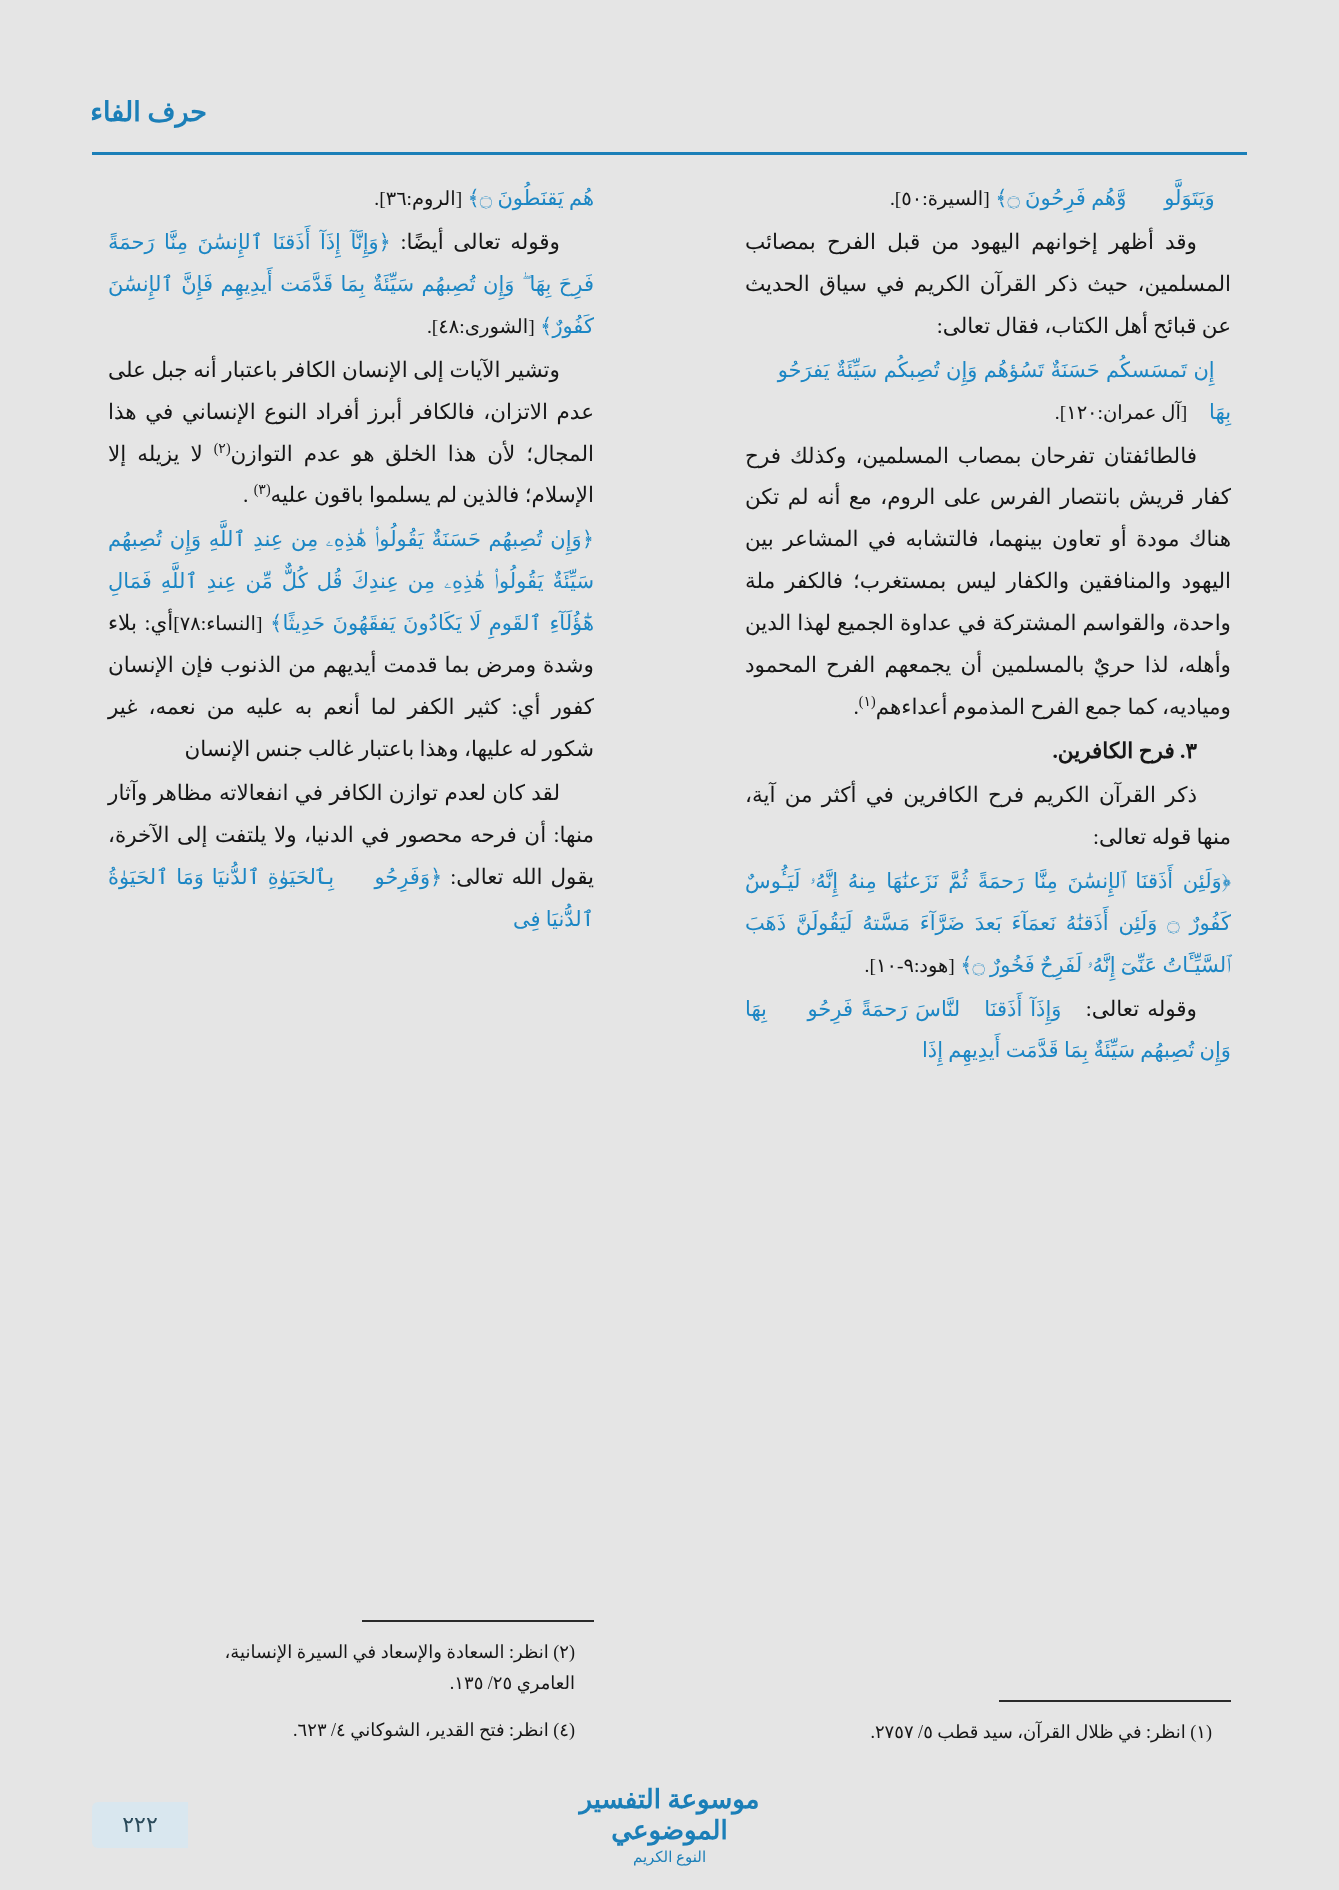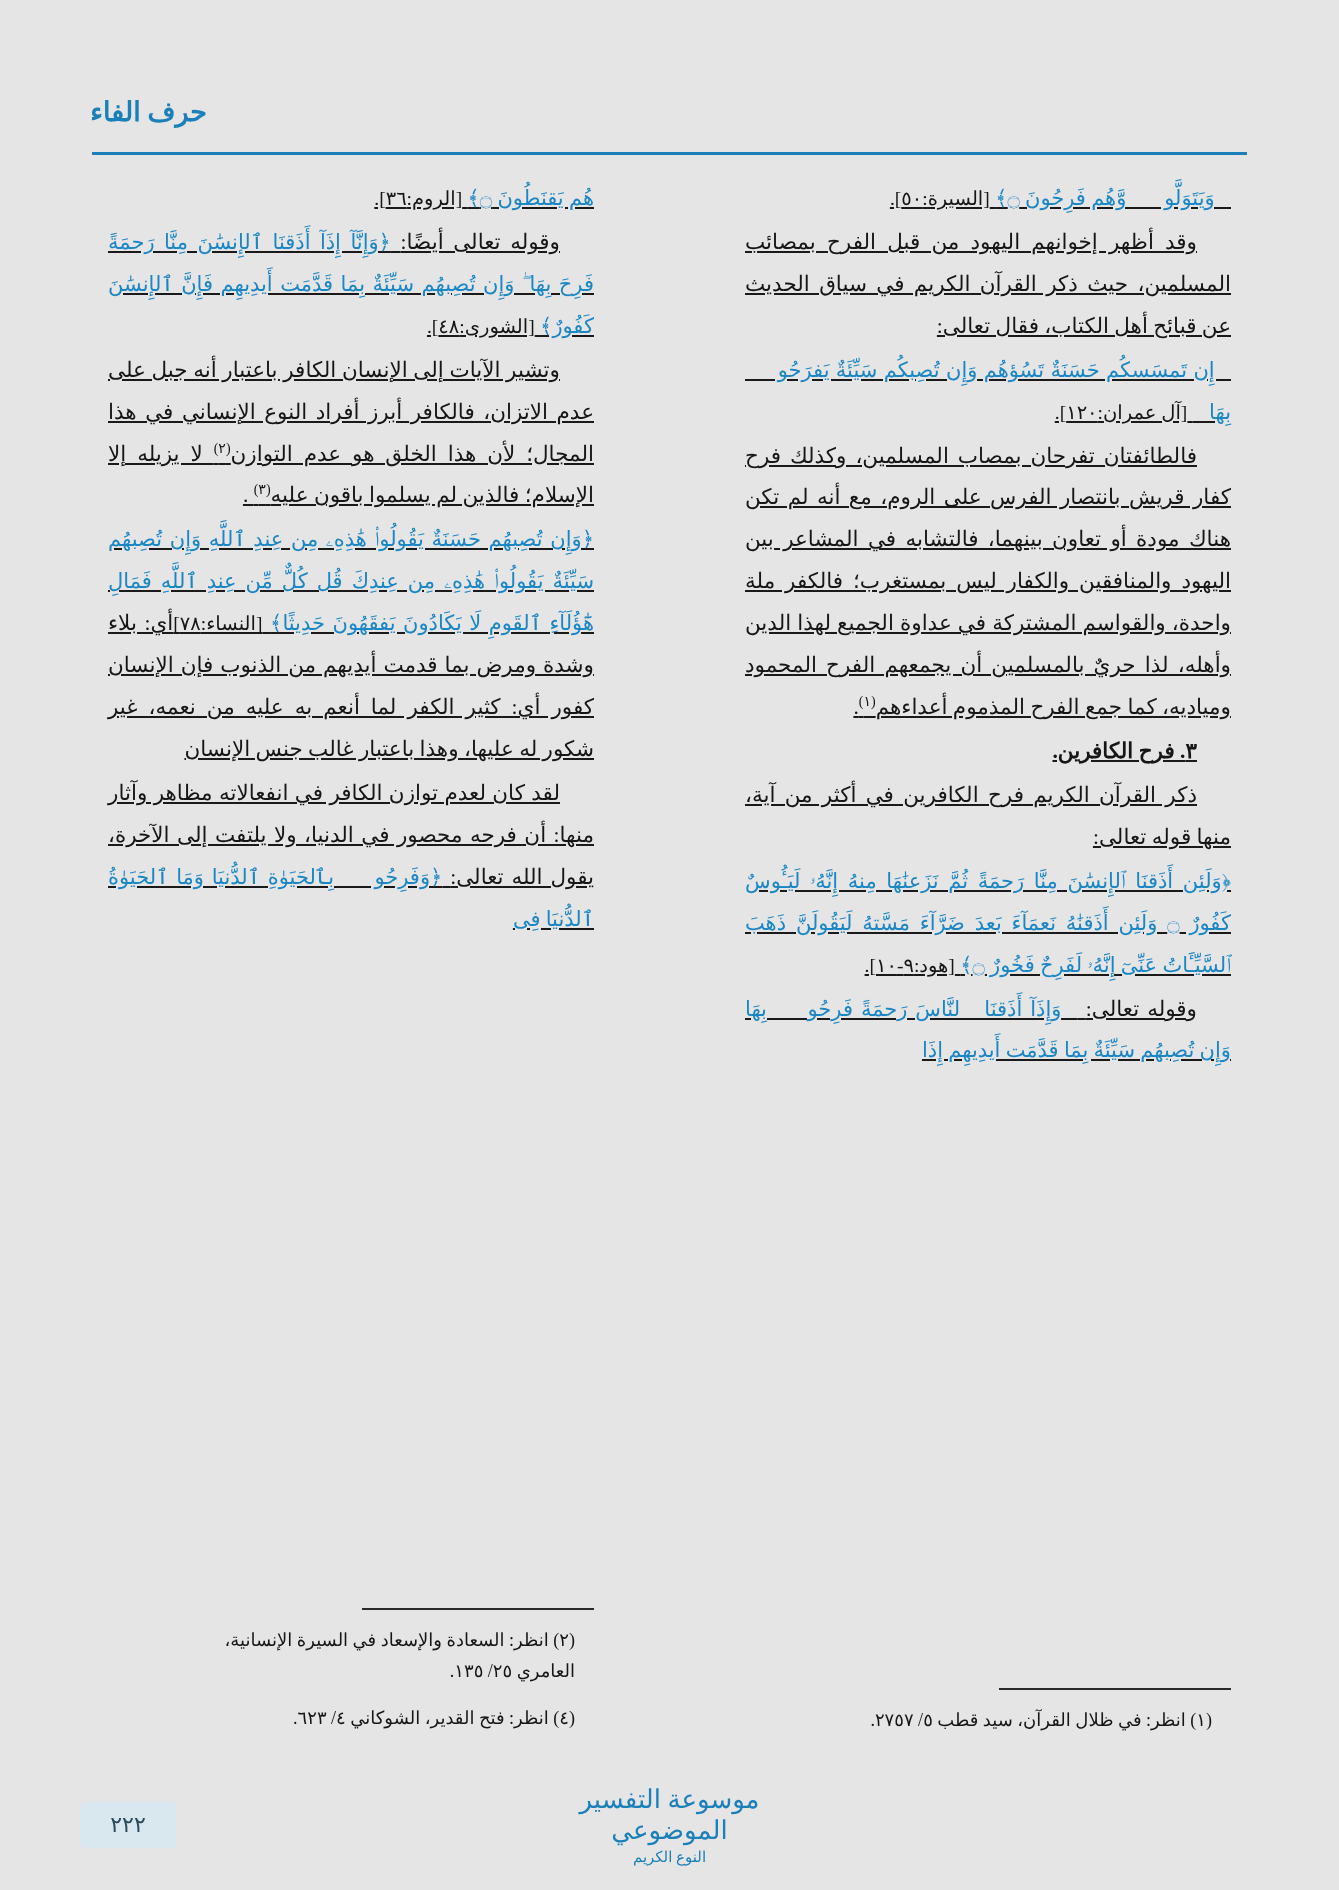--- a/index.html
+++ b/index.html
@@ -55,22 +55,21 @@
     position: absolute;
     top: 178px;
     right: 108px;
     left: 108px;
     bottom: 120px;
   }
   .col {
     position: absolute;
     top: 0;
     width: 486px;
-    bottom: 12px;
-    text-decoration: underline;
+    bottom: 0;
   }
   .col-right { right: 0; }
   .col-left  { left: 0; }
 
   .body-text {
     font-size: 21.5px;
     line-height: 1.95;
     text-align: justify;
     text-align-last: right;
     color: #161616;
@@ -134,21 +133,21 @@
   
   .footer {
     position: absolute;
     bottom: 28px;
     right: 0;
     left: 0;
     height: 86px;
   }
   .page-badge {
     position: absolute;
-    left: 80px;
+    left: 92px;
     top: 26px;
     width: 96px;
     height: 46px;
     background: #d9e7ef;
     border-radius: 6px 0 0 6px;
     color: #2a4a5a;
     font-size: 22px;
     line-height: 46px;
     text-align: center;
   }
@@ -156,21 +155,21 @@
     position: absolute;
     left: 50%;
     transform: translateX(-50%);
     top: 8px;
     width: 250px;
     text-align: center;
     color: #1b7fb8;
   }
   .logo-main {
     font-size: 26px;
-    font-weight: normal;
+    font-weight: bold;
     letter-spacing: 1px;
     line-height: 1.2;
   }
   .logo-sub {
     font-size: 15px;
     color: #1b7fb8;
     margin-top: 2px;
   }
 </style>
 </head>

